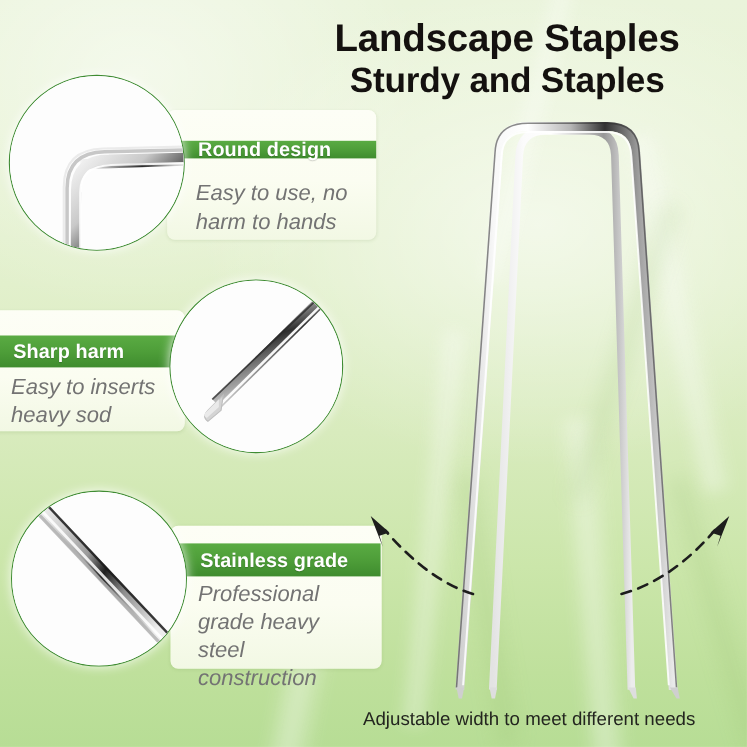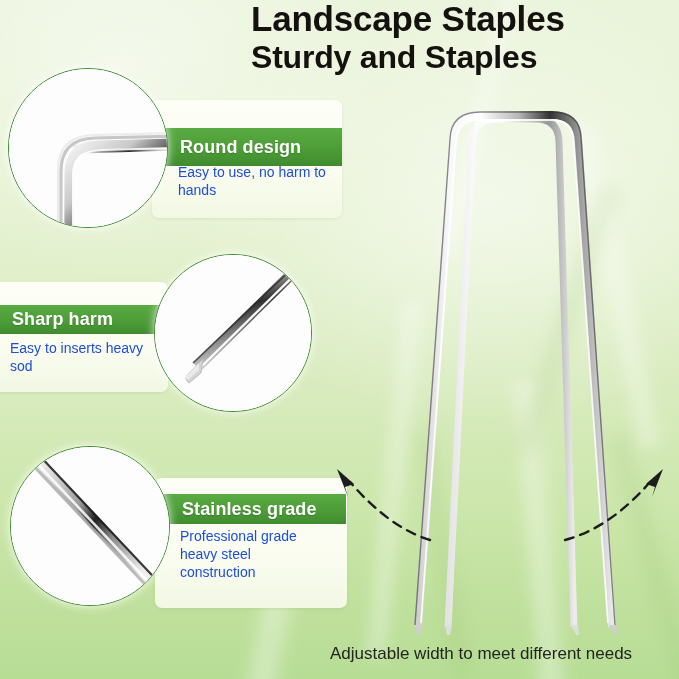--- a/index.html
+++ b/index.html
@@ -47,23 +47,23 @@
     position: absolute;
     background: linear-gradient(to right, rgba(150,190,110,0) 0%, rgba(150,190,110,0.5) 50%, rgba(150,190,110,0) 100%);
     filter: blur(9px);
     opacity: 0.6;
   }
 
   
   .title-block {
     position: absolute;
     right: 8px;
-    top: 0;
+    top: 16px;
     width: 420px;
-    text-align: left;
+    text-align: center;
   }
   .title-main {
     font-size: 35px;
     font-weight: bold;
     color: #14110f;
     line-height: 1.08;
     letter-spacing: -0.2px;
     white-space: nowrap;
   }
   .title-sub {
@@ -96,23 +96,24 @@
   .callout-bar span {
     color: #ffffff;
     font-size: 18px;
     font-weight: bold;
     letter-spacing: 0.1px;
     white-space: nowrap;
     text-shadow: 0 1px 1px rgba(0,0,0,0.18);
   }
   .callout-desc {
     position: absolute;
-    color: #1d4ed8;
-    font-size: 14px;
+    color: #737373;
+    font-size: 20px;
     line-height: 1.28;
+    font-style: italic;
   }
 
   
   .zoom-circle {
     position: absolute;
     border-radius: 50%;
     background: #ffffff;
     border: 1.6px solid #3f8c33;
     overflow: hidden;
     box-shadow: 0 0 10px rgba(255,255,255,0.85);
@@ -173,21 +174,21 @@
   <div class="blade" style="left:250px; top:520px; width:46px; height:220px; transform:rotate(11deg);"></div>
   <div class="blade-dark" style="left:640px; top:430px; width:24px; height:260px; transform:rotate(-16deg);"></div>
 
   <div class="title-block">
     <div class="title-main">Landscape Staples</div>
     <div class="title-sub">Sturdy and Staples</div>
   </div>
 
   <div class="callout">
     <div class="callout-card" style="left:152px; top:100px; width:190px; height:118px;"></div>
-    <div class="callout-bar" style="left:148px; top:128px; width:194px; height:38px; padding-left:32px;">
+    <div class="callout-bar" style="left:148px; top:128px; width:194px; height:16px; padding-left:32px;">
       <span>Round design</span>
     </div>
     <div class="callout-desc" style="left:178px; top:164px; width:162px;">Easy to use, no harm to hands</div>
 
     <div class="zoom-circle" style="left:8px; top:68px; width:158px; height:158px;">
       <div class="circle-inner"></div>
 
       <div class="rod" style="left:64px; top:74px; width:110px; height:9px; transform:rotate(-2deg); border-radius:2px;"></div>
 
       <div class="rod" style="left:55px; top:104px; width:9px; height:76px; transform:rotate(1.5deg); border-radius:2px;"></div>

